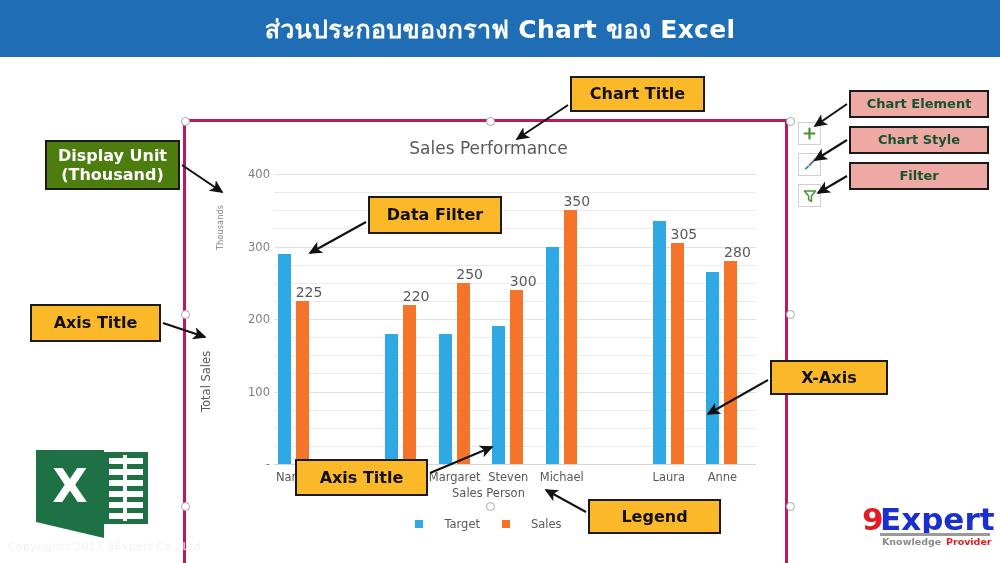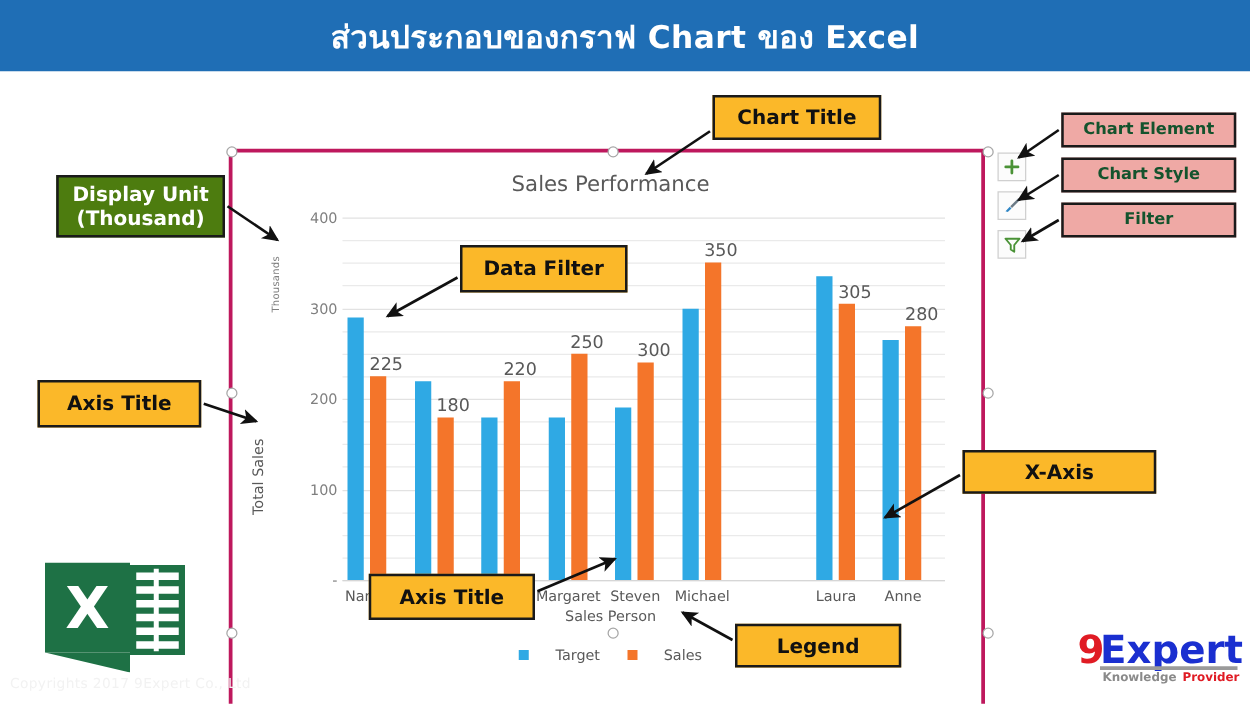--- a/index.html
+++ b/index.html
@@ -187,26 +187,20 @@
       <div class="gridline" style="top: 36.25px;"></div>
       <div class="gridline" style="top: 18.125px;"></div>
       <div class="gridline major" style="top: 0px;"></div>
       <div class="axis-baseline"></div>
       <div class="cat-group" style="left: 0px; width: 53.5556px;">
         <div class="bar target" style="height: 210.25px; background: rgb(47, 169, 228);"></div>
         <div class="bar sales" style="height: 163.125px; background: rgb(244, 117, 42);"></div>
         <div class="dlabel" style="top: 109.875px;">225</div>
         <div class="catlabel">Nancy</div>
       </div>
-      <div class="cat-group" style="left: 53.5556px; width: 53.5556px;">
-        <div class="bar target" style="height: 159.5px; background: rgb(47, 169, 228);"></div>
-        <div class="bar sales" style="height: 130.5px; background: rgb(244, 117, 42);"></div>
-        <div class="dlabel" style="top: 142.5px;">180</div>
-        <div class="catlabel">Andrew</div>
-      </div>
       <div class="cat-group" style="left: 107.111px; width: 53.5556px;">
         <div class="bar target" style="height: 130.5px; background: rgb(47, 169, 228);"></div>
         <div class="bar sales" style="height: 159.5px; background: rgb(244, 117, 42);"></div>
         <div class="dlabel" style="top: 113.5px;">220</div>
         <div class="catlabel">Janet</div>
       </div>
       <div class="cat-group" style="left: 160.667px; width: 53.5556px;">
         <div class="bar target" style="height: 130.5px; background: rgb(47, 169, 228);"></div>
         <div class="bar sales" style="height: 181.25px; background: rgb(244, 117, 42);"></div>
         <div class="dlabel" style="top: 91.75px;">250</div>
@@ -275,21 +269,21 @@
   <span>Display Unit</span>
   <span>(Thousand)</span>
 </div>
 
 <div class="callout orange" style="left:30px; top:304px; width:131px; height:38px; font-size:16px;">Axis Title</div>
 
 <div class="callout orange" style="left:570px; top:76px; width:135px; height:36px; font-size:16px;">Chart Title</div>
 
 <div class="callout orange" style="left:368px; top:196px; width:134px; height:38px; font-size:16px;">Data Filter</div>
 
-<div class="callout orange" style="left:770px; top:360px; width:155px; height:35px; font-size:16px;">X-Axis</div>
+<div class="callout orange" style="left:770px; top:360px; width:118px; height:35px; font-size:16px;">X-Axis</div>
 
 <div class="callout orange" style="left:295px; top:459px; width:133px; height:37px; font-size:16px;">Axis Title</div>
 
 <div class="callout orange" style="left:588px; top:499px; width:133px; height:35px; font-size:16px;">Legend</div>
 
 <div class="callout pink" style="left:849px; top:90px; width:140px; height:28px; font-size:13px;">Chart Element</div>
 
 <div class="callout pink" style="left:849px; top:126px; width:140px; height:28px; font-size:13px;">Chart Style</div>
 
 <div class="callout pink" style="left:849px; top:162px; width:140px; height:28px; font-size:13px;">Filter</div>

